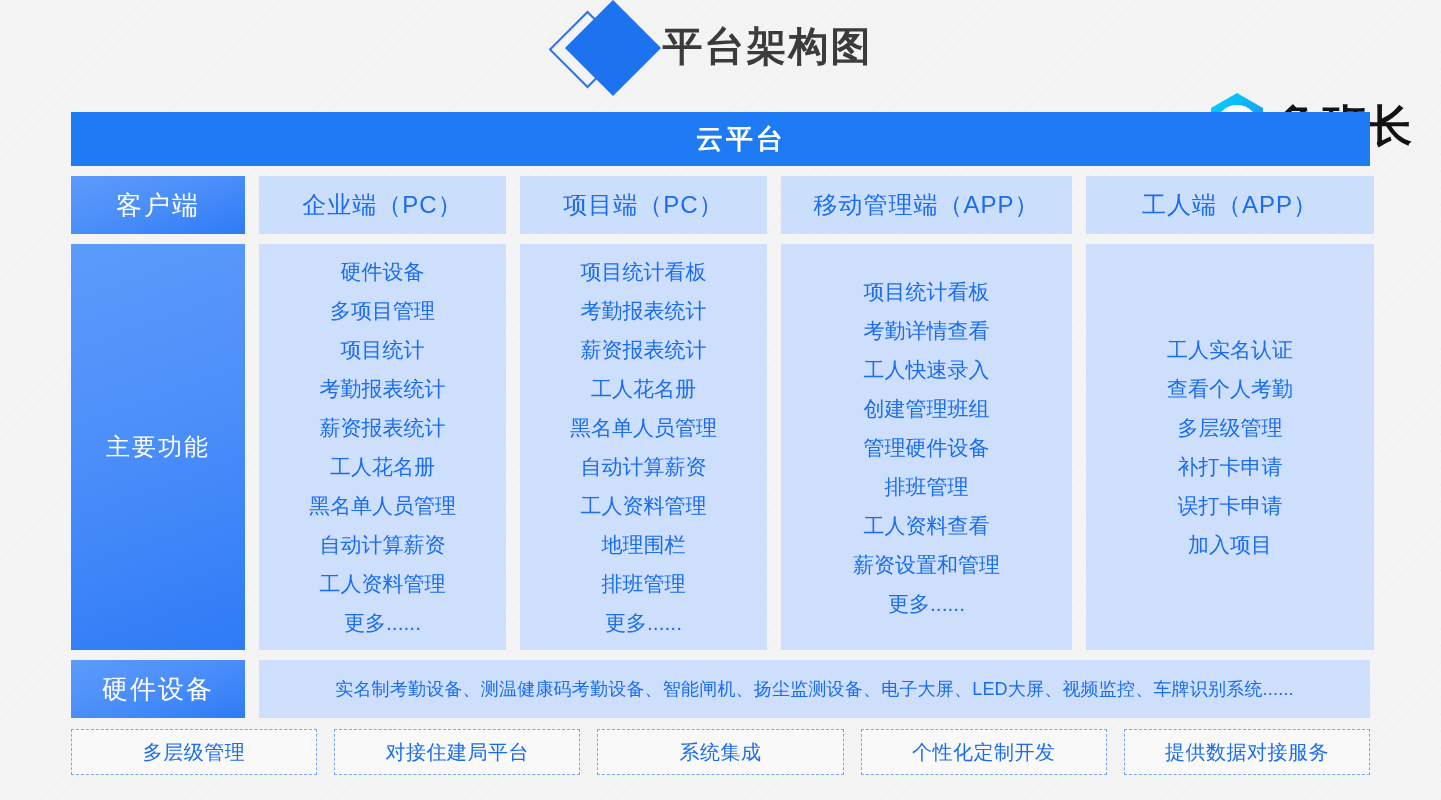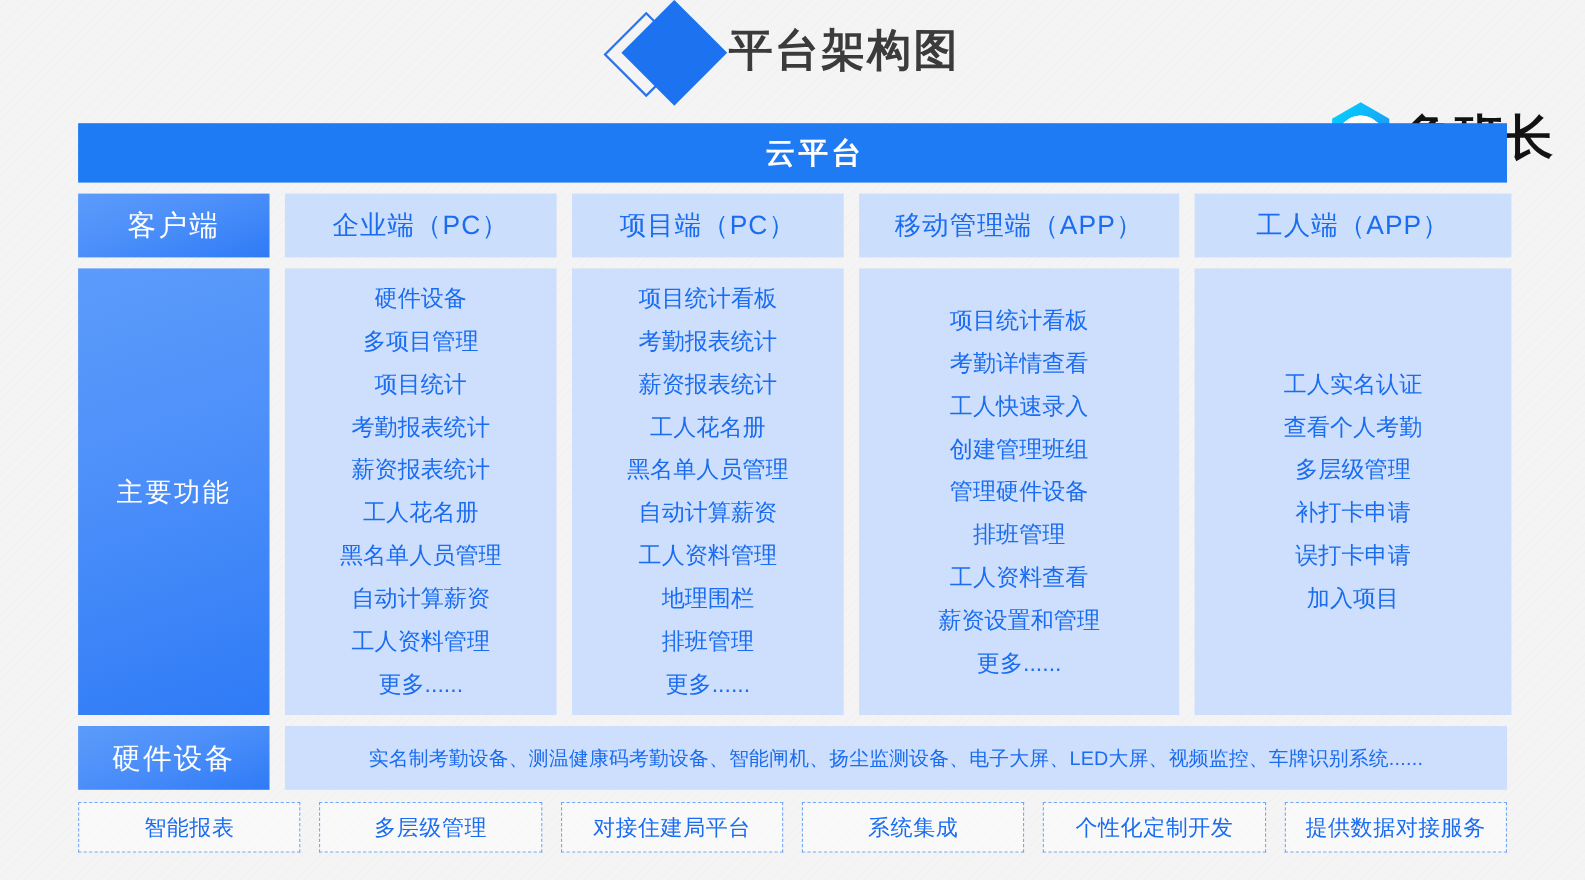--- a/index.html
+++ b/index.html
@@ -315,21 +315,20 @@
 
     </div>
   </div>
 
   <div class="row hw-row">
     <div class="side-label short">硬件设备</div>
     <div class="hw-strip">实名制考勤设备、测温健康码考勤设备、智能闸机、扬尘监测设备、电子大屏、LED大屏、视频监控、车牌识别系统......</div>
   </div>
 
   <div class="chip-row">
-    <div class="chip">智能报表</div>
     <div class="chip">多层级管理</div>
     <div class="chip">对接住建局平台</div>
     <div class="chip">系统集成</div>
     <div class="chip">个性化定制开发</div>
     <div class="chip">提供数据对接服务</div>
   </div>
 
 </div>
 
 </body></html>

